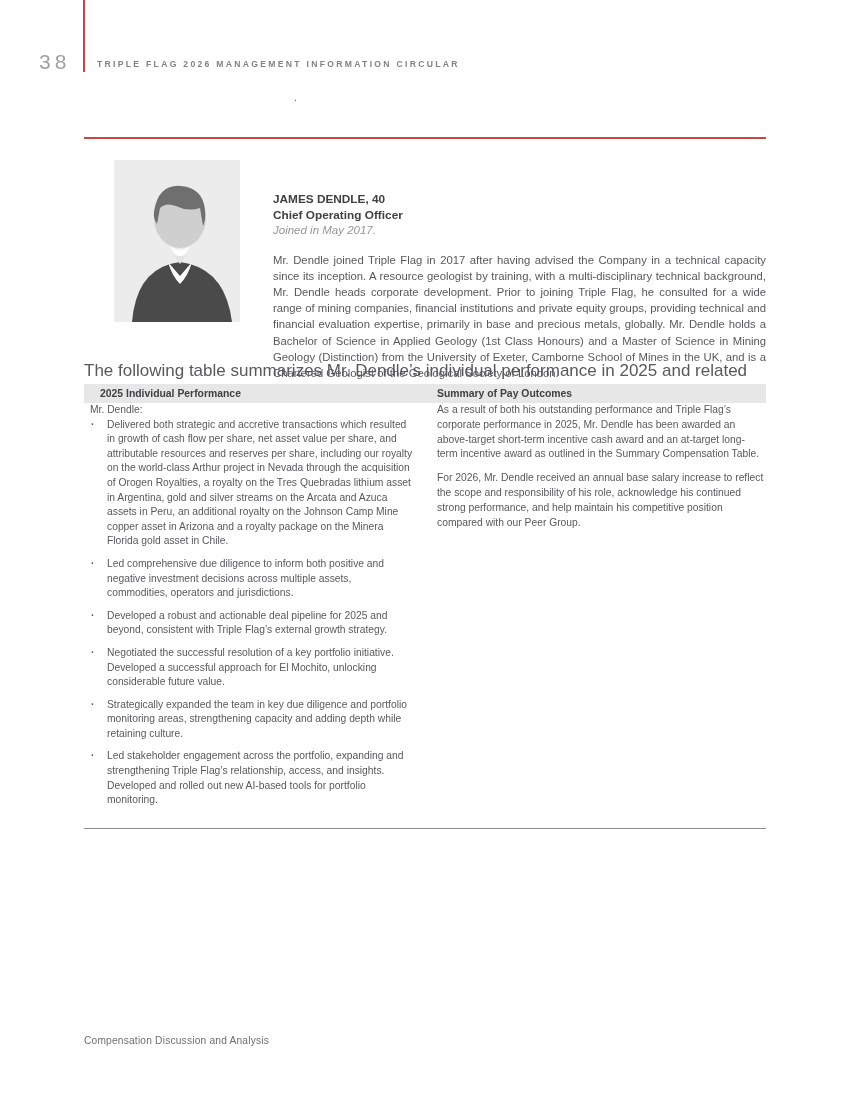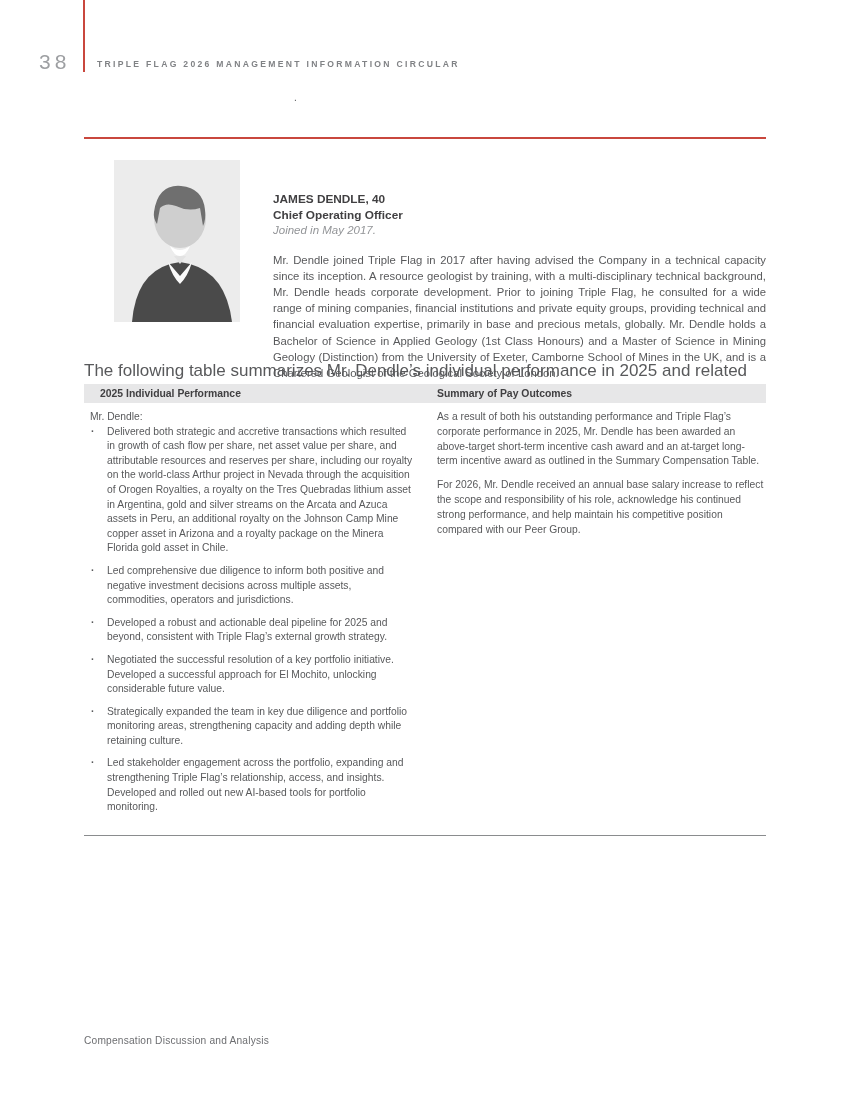--- a/index.html
+++ b/index.html
@@ -124,21 +124,20 @@
   }
   .perf-header .hcell {
     font-size: 10.4px;
     font-weight: 700;
     color: #414042;
   }
   .hcell.left  { width: 353px; padding-left: 16px; }
   .hcell.right { flex: 1; }
   .perf-body {
     display: flex;
-    padding-top: 7px;
     border-bottom: 1px solid #8a8c8e;
     padding-bottom: 12px;
   }
   .col-left  { width: 353px; padding-left: 6px; padding-right: 24px; }
   .col-right { flex: 1; padding-right: 2px; }
 
   .lead-line {
     font-size: 10.3px;
     line-height: 14.6px;
     color: #58595b;

